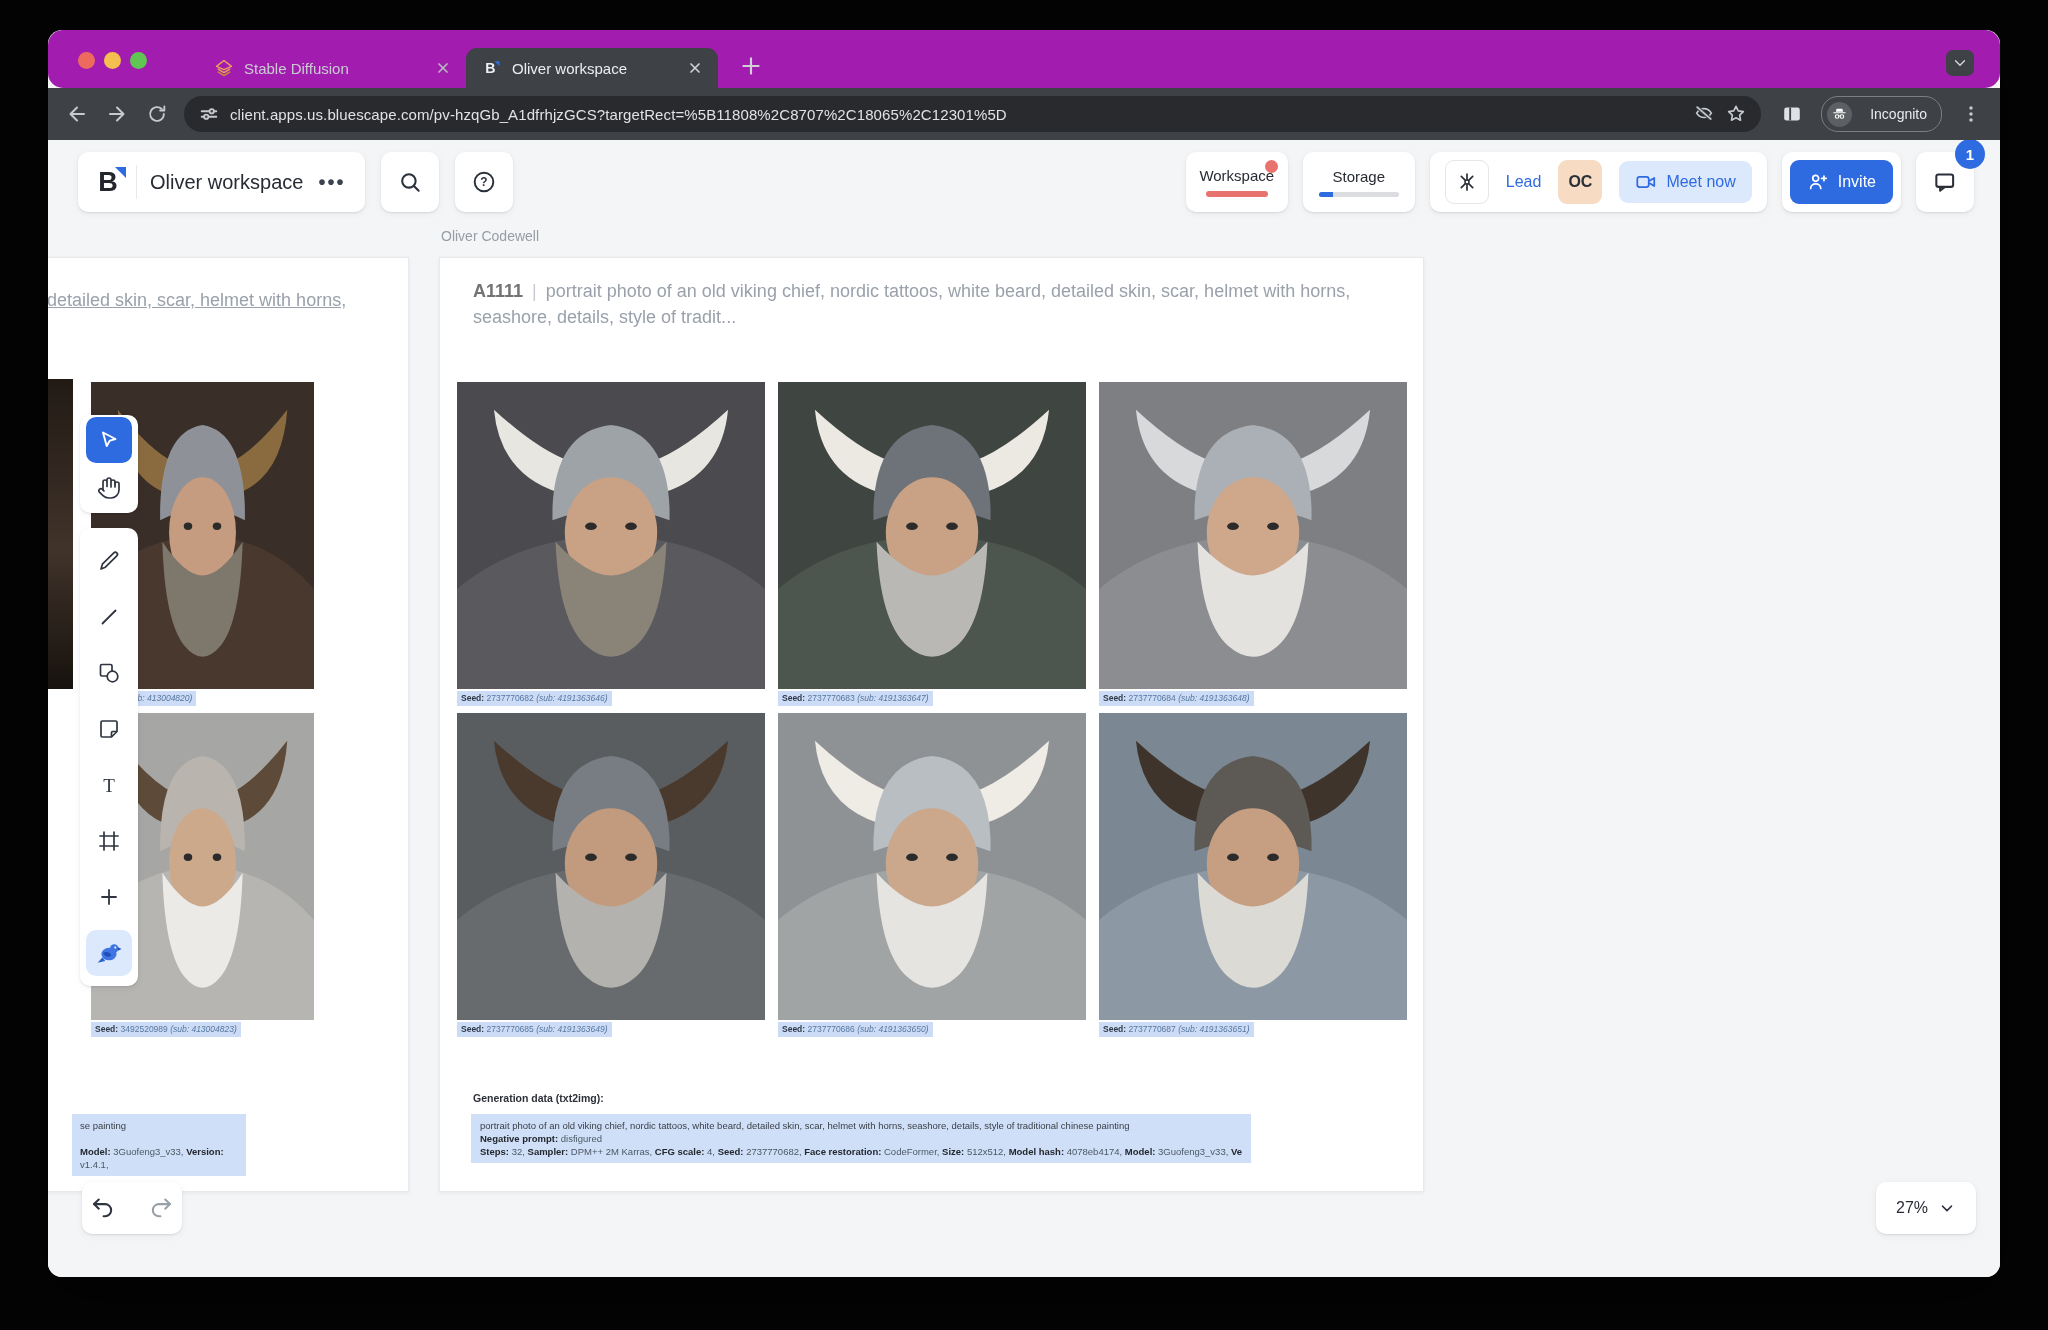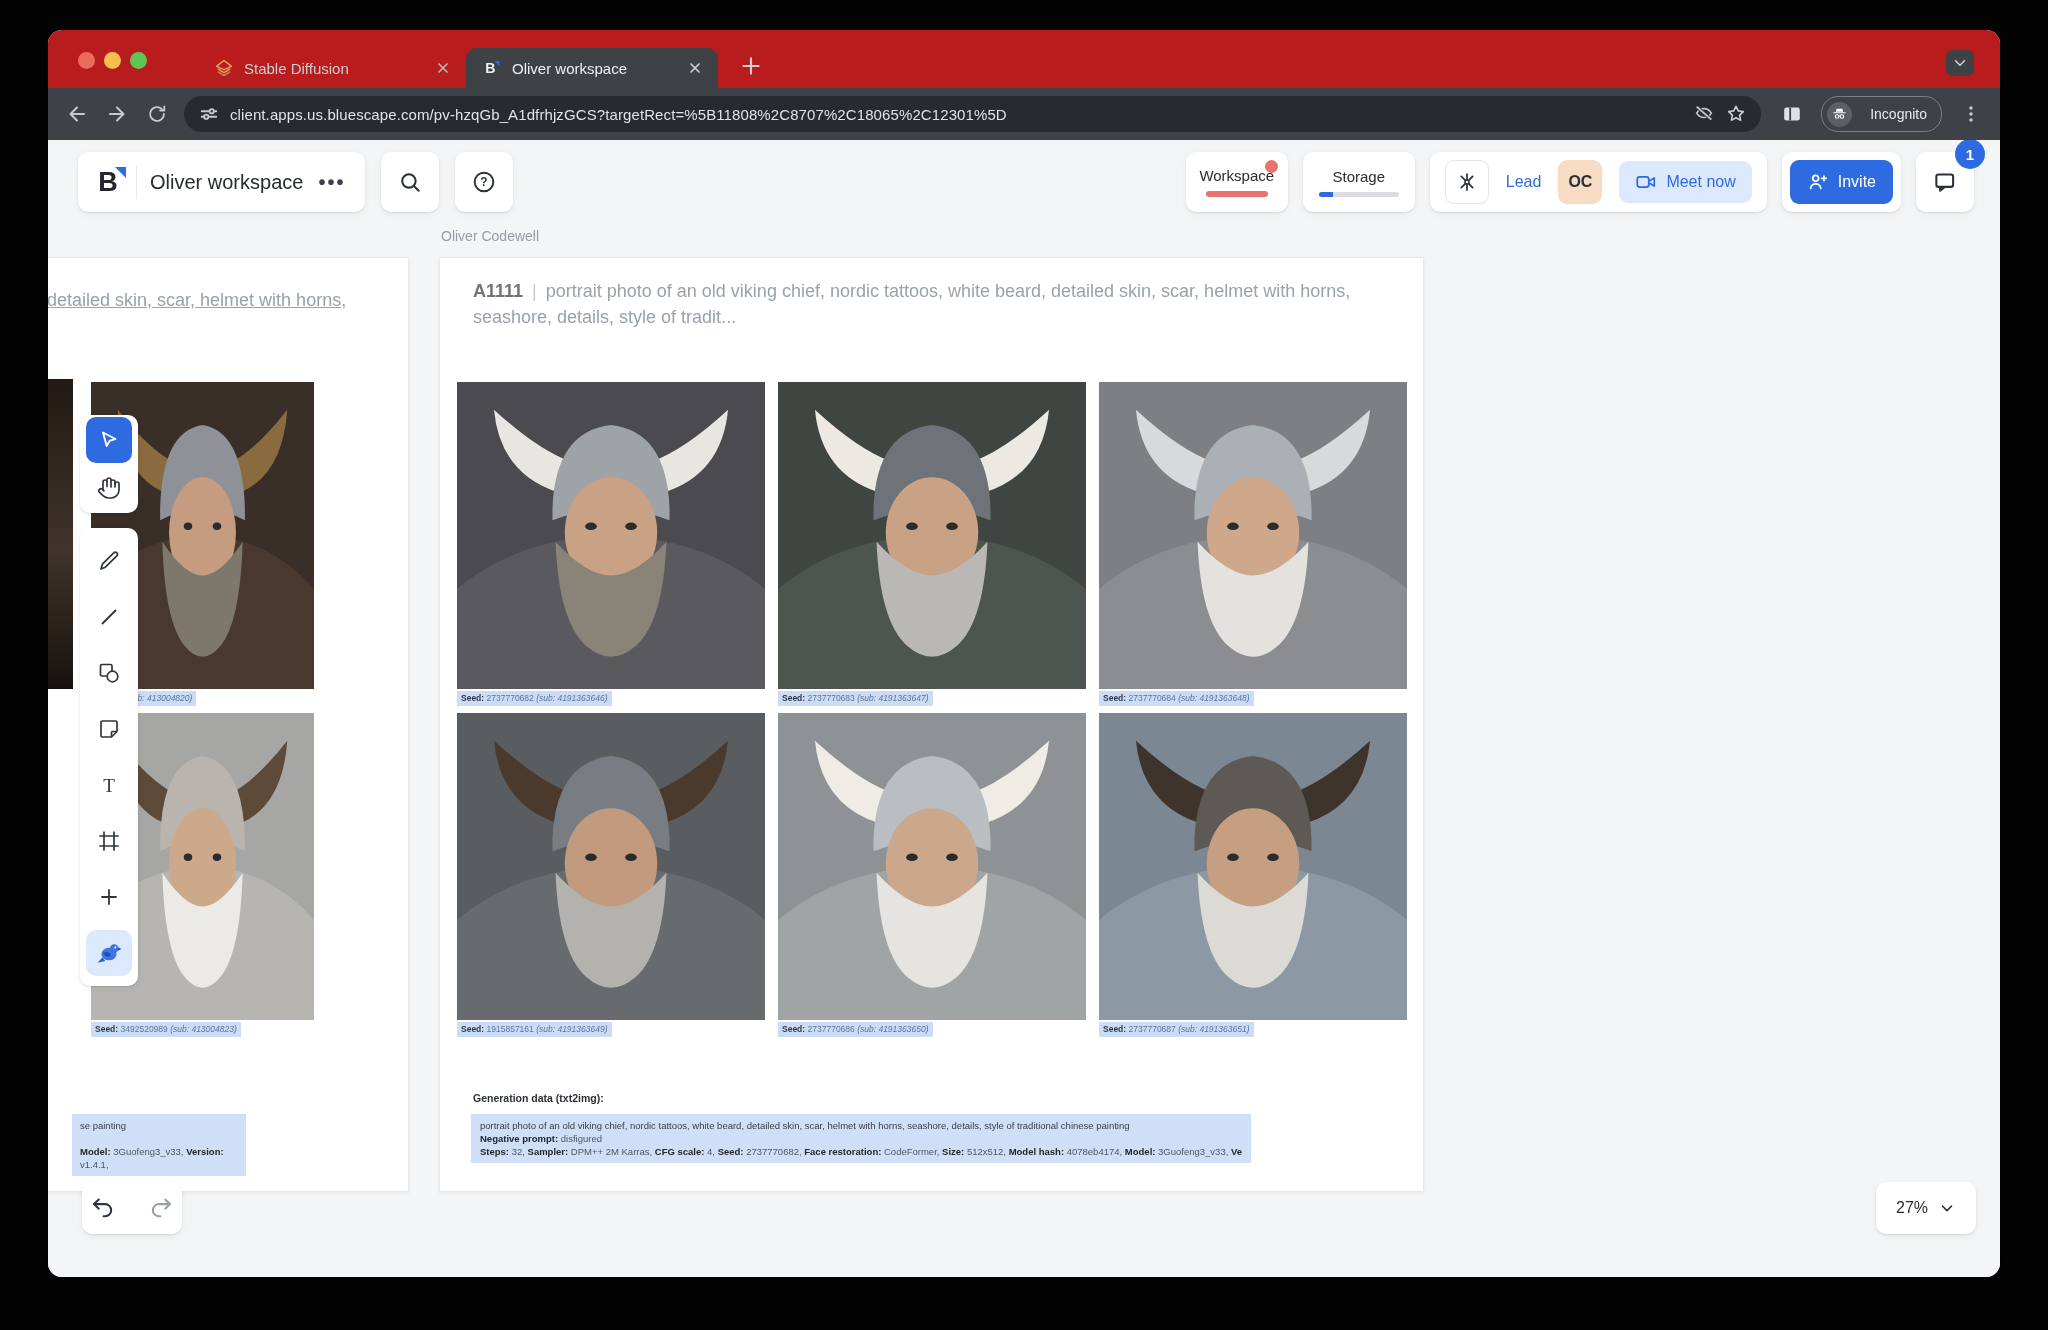--- a/index.html
+++ b/index.html
@@ -2,21 +2,21 @@
 <html style="--accent-blue: #2e6be0; --salmon: #e8736e; --seed-highlight: #cddcf6; --gen-highlight: #cfdff7; --avatar-bg: #f7dcc3; --meet-bg: #dce9fc;"><head>
 <meta charset="utf-8">
 <style>
   html,body{margin:0;padding:0;}
   .screen{position:relative;width:2048px;height:1330px;background:#040404;overflow:hidden;
           font-family:"Liberation Sans",sans-serif;-webkit-font-smoothing:antialiased;}
   .window{position:absolute;left:48px;top:30px;width:1952px;height:1247px;border-radius:14px;
           overflow:hidden;background:#f5f6f7;box-shadow:0 18px 60px rgba(0,0,0,.65);}
 
   
-  .tabstrip{position:relative;height:58px;background:#b91c1c;}
+  .tabstrip{position:relative;height:58px;background:#a21caf;border-radius:15px;}
   .lights{position:absolute;left:30px;top:22px;display:flex;gap:9px;}
   .light{width:17px;height:17px;border-radius:50%;}
   .light.r{background:#ed6a5e}.light.y{background:#f4bf4f}.light.g{background:#61c554}
   .tabs{position:absolute;left:150px;bottom:0;display:flex;align-items:flex-end;}
   .tab{height:40px;display:flex;align-items:center;gap:10px;padding:0 14px 0 16px;box-sizing:border-box;cursor:default;}
   .tab.inactive{width:268px;color:#c9cccf;}
   .tab.active{width:252px;background:#3e4145;border-radius:11px 11px 0 0;color:#eceef0;}
   .tab-label{font-size:15px;white-space:nowrap;overflow:hidden;text-overflow:ellipsis;flex:1;}
   .tab-close{width:18px;height:18px;flex:0 0 auto;}
   .fav{width:20px;height:20px;flex:0 0 auto;position:relative;}
@@ -425,21 +425,21 @@
         <path class="horn" d="M33 36 Q14 30 12 9 Q26 22 37 26 Z" fill="#4a3a2e"></path>
         <path class="horn" d="M67 36 Q86 30 88 9 Q74 22 63 26 Z" fill="#4a3a2e"></path>
         <path class="helmet" d="M31 41 Q32 16 50 14 Q68 16 69 41 L69 45 Q50 38 31 45 Z" fill="#787d84"></path>
         <ellipse class="skin" cx="50" cy="49" rx="15" ry="18" fill="#c29b7e"></ellipse>
         <ellipse class="eye" cx="43.5" cy="47" rx="1.9" ry="1.2" fill="#2b2b2b"></ellipse>
         <ellipse class="eye" cx="56.5" cy="47" rx="1.9" ry="1.2" fill="#2b2b2b"></ellipse>
         <path class="beard" d="M32 52 Q33 78 42 86 Q50 93 58 86 Q67 78 68 52 Q58 63 50 63 Q42 63 32 52 Z" fill="#b4b2ae"></path>
       </svg>
     </div>
     <figcaption class="seed-cap">
-      <span class="hl"><b class="seed-k">Seed:</b><span class="seed-v"> 1915857161 </span><i class="seed-s">(sub: 4191363649)</i></span>
+      <span class="hl"><b class="seed-k">Seed:</b><span class="seed-v"> 2737770685 </span><i class="seed-s">(sub: 4191363649)</i></span>
     </figcaption>
   </figure>
 
   <figure class="cell" style="margin:0">
     <div class="thumb">
       <svg viewBox="0 0 100 100" preserveAspectRatio="none">
         <rect class="bg1" width="100" height="100" fill="#8f9294"></rect>
         <ellipse class="bg2" cx="50" cy="108" rx="70" ry="58" fill="#b0b2b3" opacity="0.55"></ellipse>
         <path class="horn" d="M33 36 Q14 30 12 9 Q26 22 37 26 Z" fill="#efece6"></path>
         <path class="horn" d="M67 36 Q86 30 88 9 Q74 22 63 26 Z" fill="#efece6"></path>

